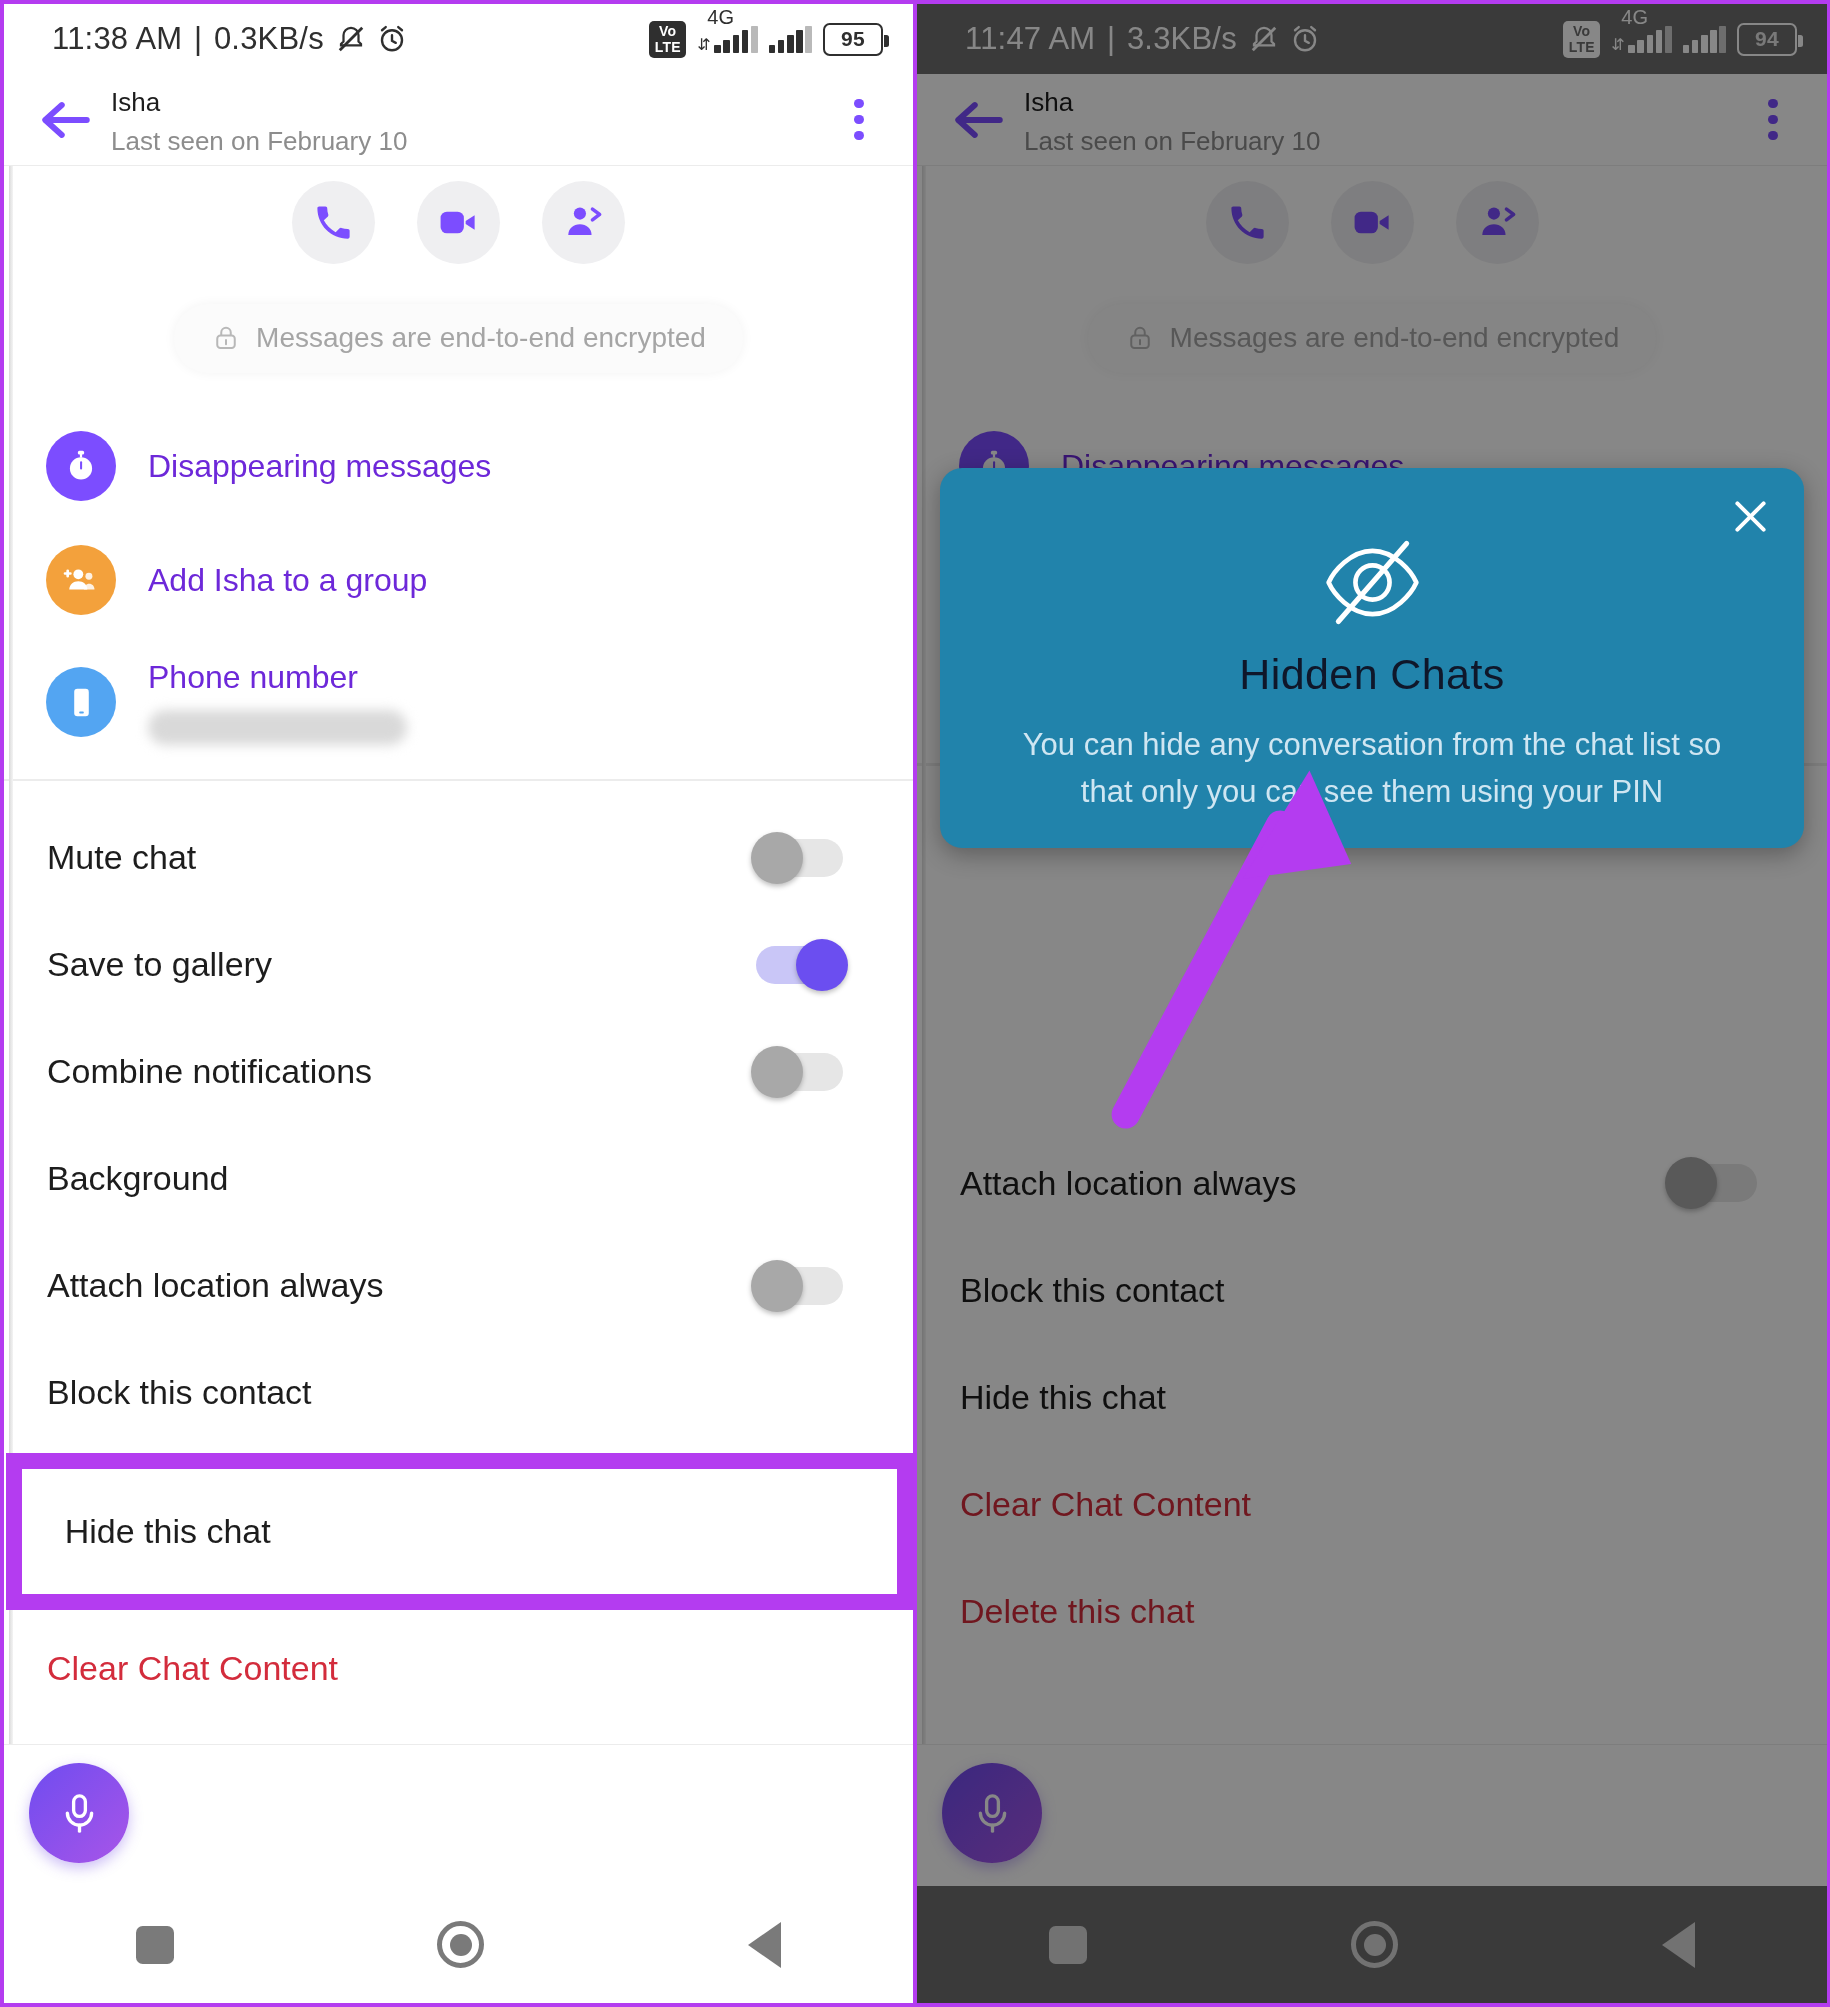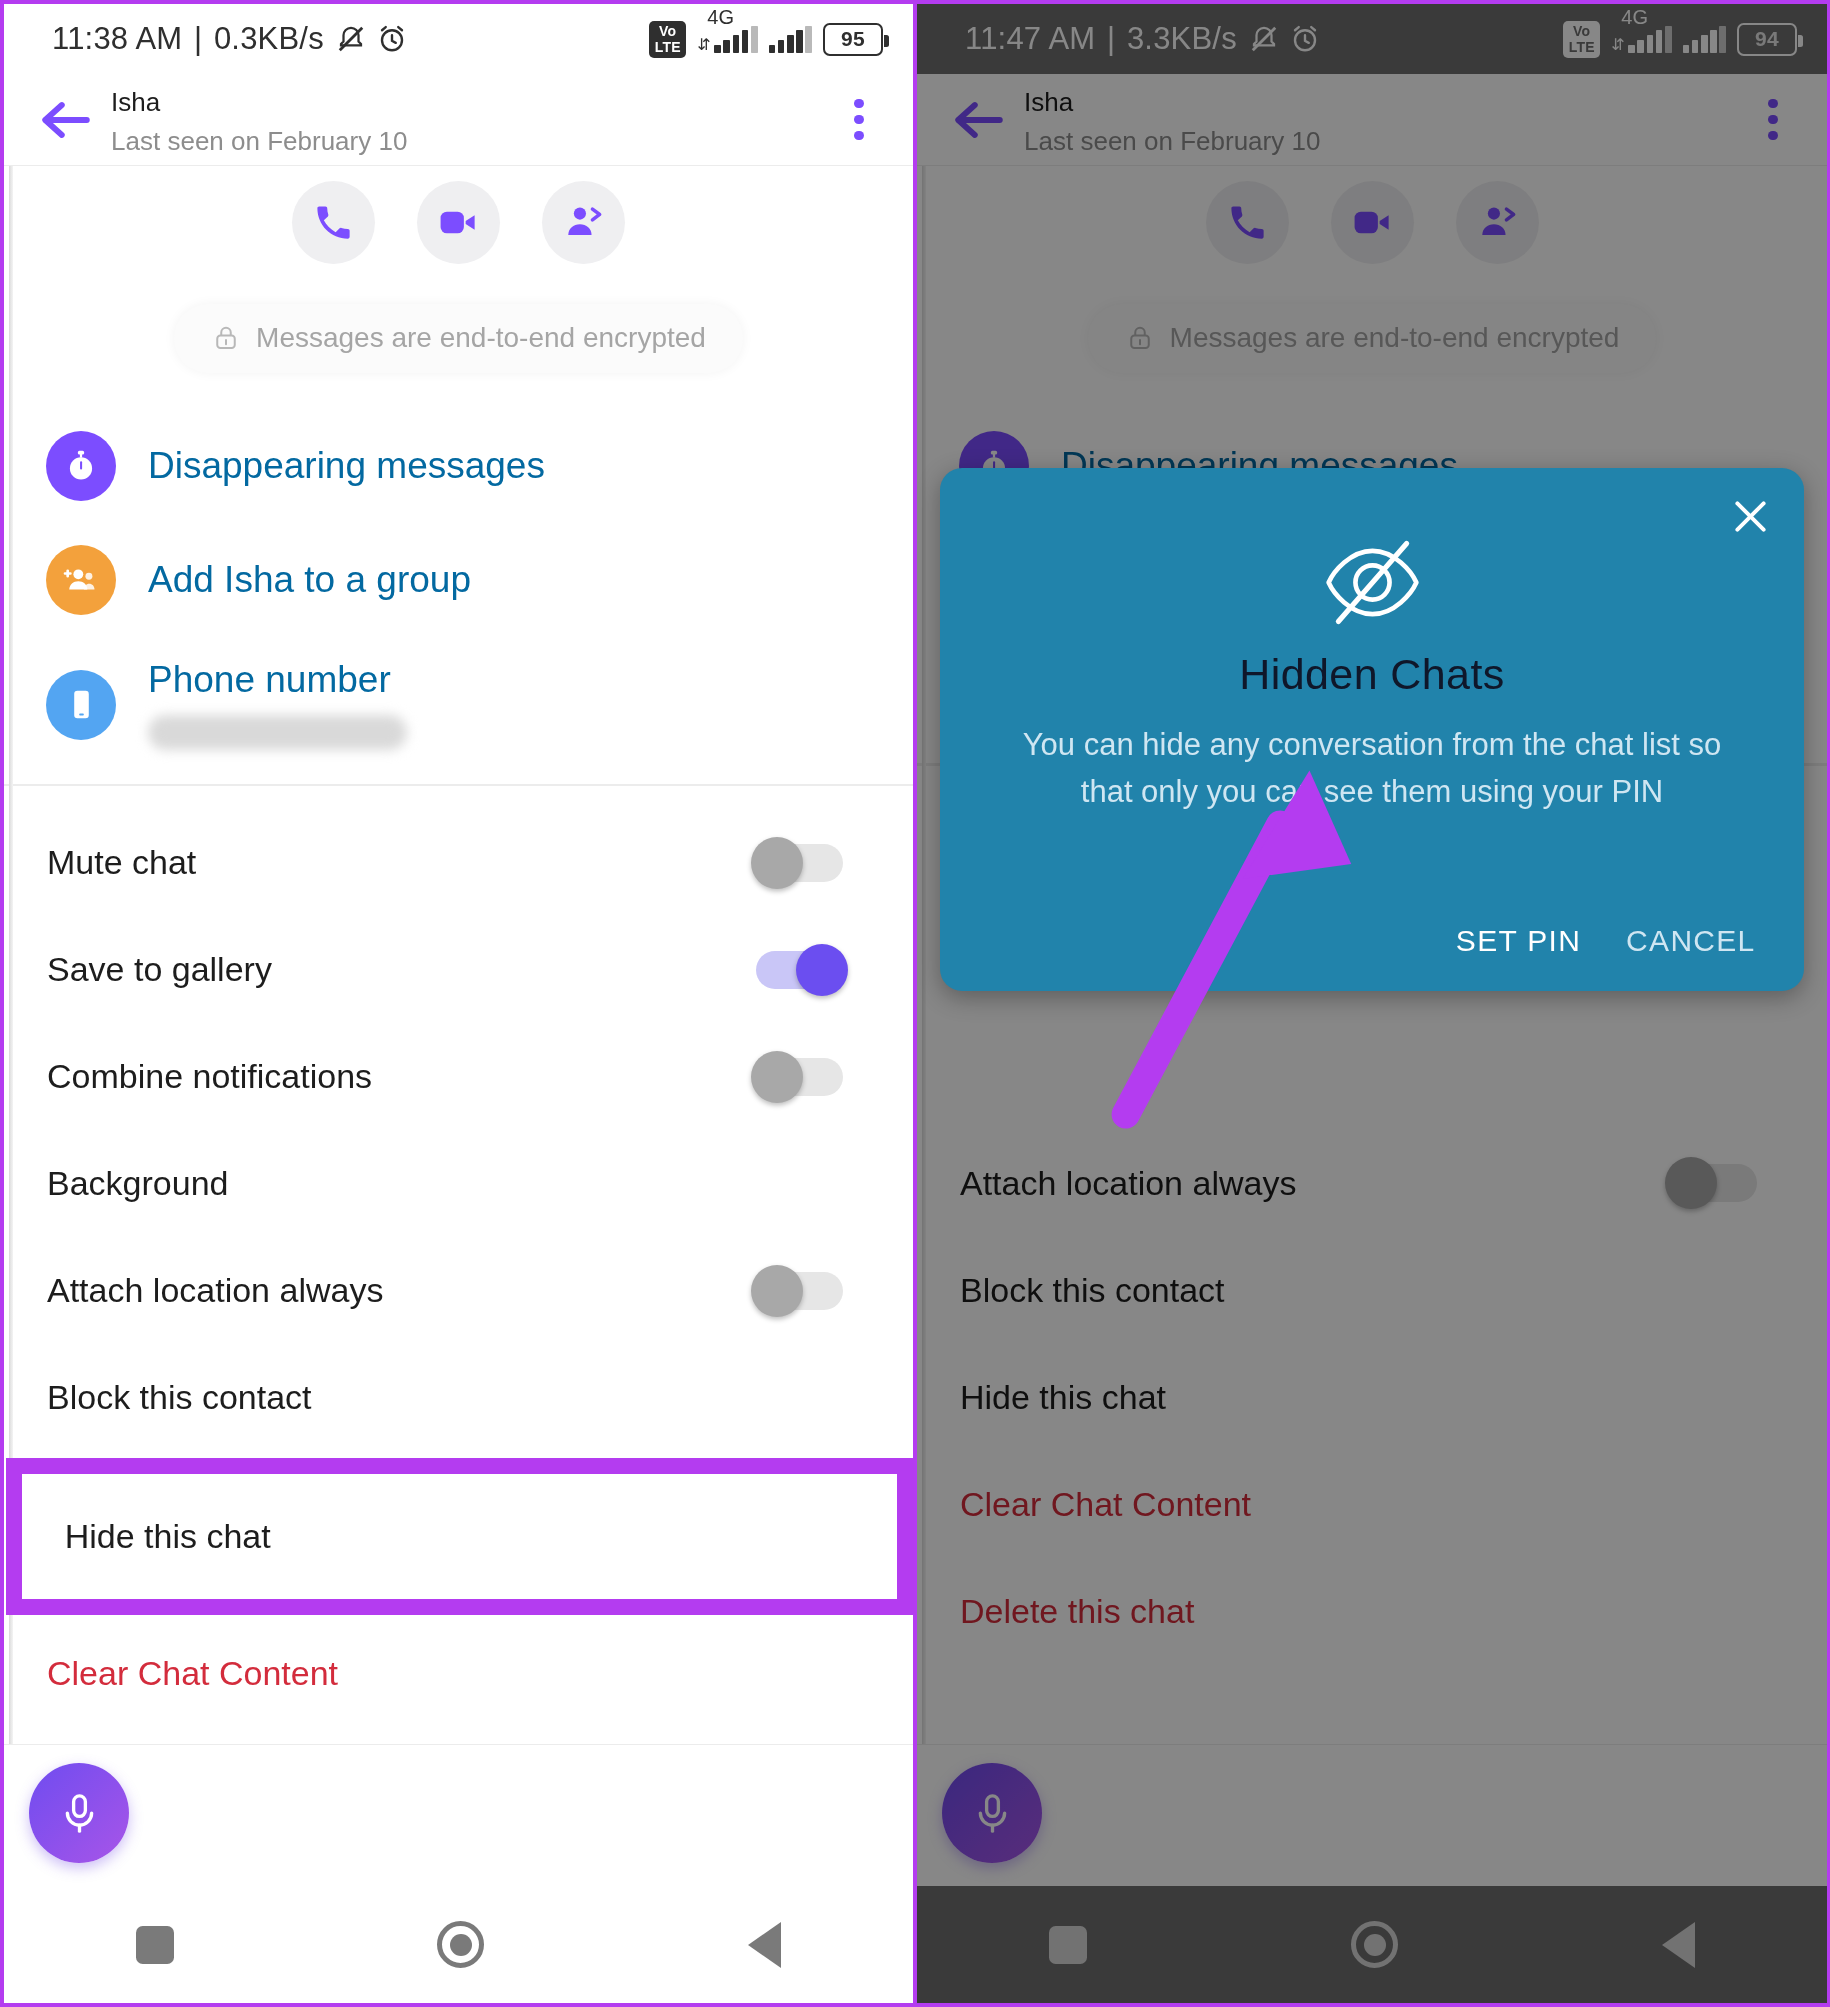--- a/index.html
+++ b/index.html
@@ -152,21 +152,21 @@
   }
   .info-ic {
     width: 70px; height: 70px; border-radius: 50%;
     flex: none;
     display: flex; align-items: center; justify-content: center;
     margin-right: 32px;
   }
   .ic-purple { background: #7c4dff; }
   .ic-orange { background: #f3a13c; }
   .ic-blue   { background: #53a5f2; }
-  .info-label { font-size: 37px; color: #0369a1; }
+  .info-label { font-size: 32px; color: #6d28d9; }
   .info-sub-blur {
     width: 259px; height: 35px; margin-top: 13.4px; border-radius: 17.5px;
     background: #d9d9d9; filter: blur(5.8px);
   }
   .info-col { display: flex; flex-direction: column; }
 
   .divider { height: 2.5px; background: #ececec; margin-top: 11.7px; }
 
   
   .settings { flex: none; padding-top: 23px; }
@@ -704,24 +704,20 @@
         </div>
         <div class="dlg-icon">
           <svg width="117" height="99" viewBox="0 0 48 40">
             <path d="M24 7c9 0 16 8.5 18 13-2 4.5-9 13-18 13S8 24.5 6 20C8 15.5 15 7 24 7z" fill="none" stroke="#ffffff" stroke-width="1.9" stroke-linejoin="round"></path>
             <circle cx="24" cy="20" r="7" fill="none" stroke="#ffffff" stroke-width="1.9"></circle>
             <line x1="38" y1="4" x2="10" y2="36" stroke="#ffffff" stroke-width="2.1" stroke-linecap="round"></line>
           </svg>
         </div>
         <div class="dlg-title">Hidden Chats</div>
         <div class="dlg-body">You can hide any conversation from the chat list so that only you can see them using your PIN</div>
-        <div class="dlg-actions">
-          <div class="dlg-btn primary">SET PIN</div>
-          <div class="dlg-btn secondary">CANCEL</div>
-        </div>
       </div>
 
       <svg class="arrow-svg" viewBox="0 0 1097 2404">
         <defs>
           <marker id="ah" markerWidth="6" markerHeight="6" refX="3" refY="3" orient="auto">
             <path d="M0,0 L6,3 L0,6 z" fill="#b43cf0"></path>
           </marker>
         </defs>
         <path d="M250 1330 L435 983" stroke="#b43cf0" stroke-width="34" stroke-linecap="round" fill="none"></path>
         <path d="M470 918 L390 1048 L520 1030 Z" fill="#b43cf0"></path>

